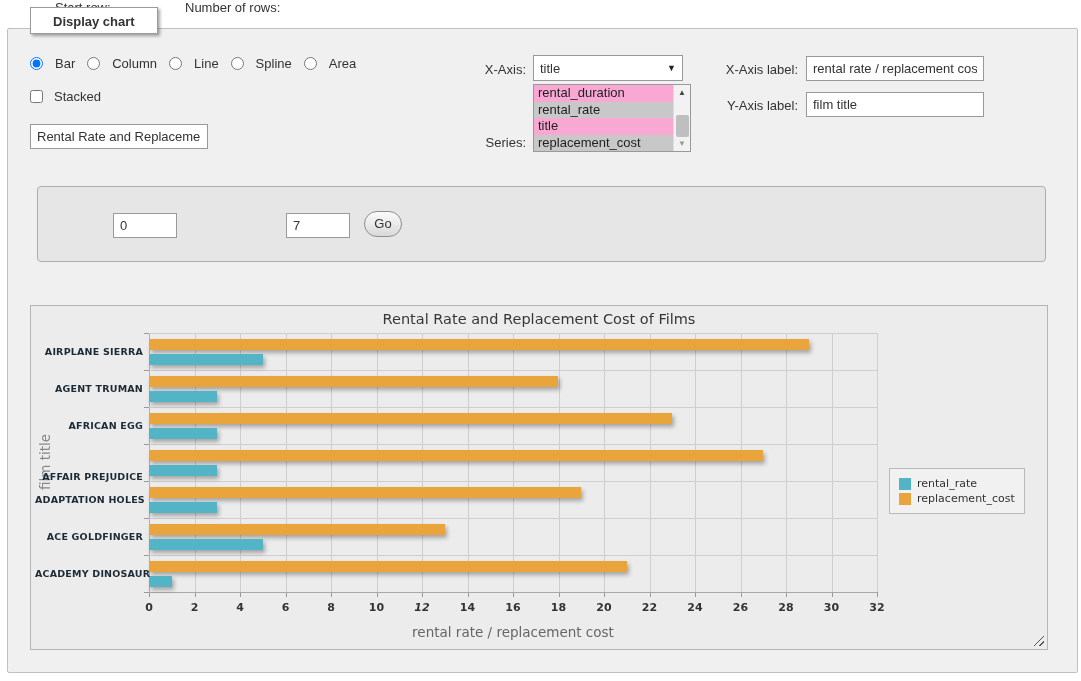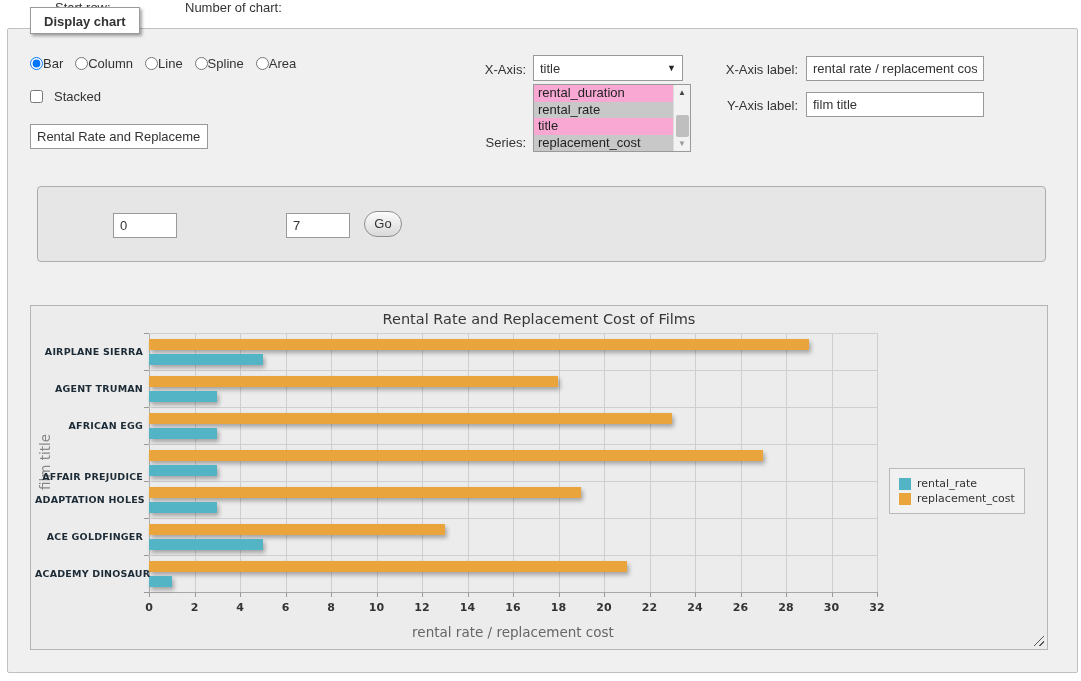--- a/index.html
+++ b/index.html
@@ -7,28 +7,28 @@
   .page {
     position: relative; width: 1081px; height: 681px;
     background: #fff; overflow: hidden;
     font-family: "Liberation Sans", sans-serif; font-size: 13px; color:#333;
   }
   .fieldset {
     position:absolute; left:7px; top:28px; width:1071px; height:645px;
     background:#f0f0f0; border:1px solid #c0c0c0; border-radius:2px;
   }
   .legend-tab {
-    position:absolute; left:30px; top:7px; height:27px; padding:6px 13px;
+    position:absolute; left:30px; top:7px; height:27px; padding:6px 22px;
     background:#fff; border:1px solid #9a9a9a;
     box-shadow:2px 2px 3px rgba(0,0,0,0.35);
     font-weight:bold; font-size:13px; color:#333; z-index:3;
   }
   
   .radio-row { position:absolute; left:30px; top:56px; display:flex; gap:12px; align-items:center; }
-  .radio-item { display:flex; align-items:center; gap:0; cursor:default; }
+  .radio-item { display:flex; align-items:center; gap:12px; cursor:default; }
   .radio-item input { margin:0; }
   .check-row { position:absolute; left:30px; top:89px; display:flex; align-items:center; gap:11px; }
   .txt-input {
     background:#fff; border:1px solid #999; height:25px; padding:2px 6px;
     font-family:"Liberation Sans", sans-serif; font-size:13px; color:#333;
     white-space:nowrap; overflow:hidden;
   }
   #chart-title-input { position:absolute; left:30px; top:124px; width:178px; }
   .form-label { position:absolute; text-align:right; color:#333; }
   #x-axis-label-text   { left:430px; top:62px;  width:96px; }
@@ -170,21 +170,21 @@
 
   <div class="form-label" id="x-axis-field-label">X-Axis label:</div>
   <input class="txt-input" id="x-axis-label-input" value="rental rate / replacement cost" style="">
 
   <div class="form-label" id="y-axis-field-label">Y-Axis label:</div>
   <input class="txt-input" id="y-axis-label-input" value="film title" style="">
 
   <div class="rows-box"></div>
   <div class="rb-label" id="start-row-label" style="position:absolute;">Start row:</div>
   <input class="txt-input" id="start-row-input" value="0" style="">
-  <div class="rb-label" id="num-rows-label" style="position:absolute;">Number of chart:</div>
+  <div class="rb-label" id="num-rows-label" style="position:absolute;">Number of rows:</div>
   <input class="txt-input" id="num-rows-input" value="7" style="">
   <div class="go-button">Go</div>
 
   <div class="chart-box">
     <div class="chart-title">Rental Rate and Replacement Cost of Films</div>
     <div class="plot">
         <div class="vline" style="left: 0px; background: rgb(176, 176, 176);"></div>
         <div class="xtick" style="left: 0px; top: 259px;"></div>
         <div class="xtick-label" style="left: -13px; top: 268px;">0</div>
         <div class="vline" style="left: 45.5px;"></div>
@@ -197,21 +197,21 @@
         <div class="xtick" style="left: 136.5px; top: 259px;"></div>
         <div class="xtick-label" style="left: 123.5px; top: 268px;">6</div>
         <div class="vline" style="left: 182px;"></div>
         <div class="xtick" style="left: 182px; top: 259px;"></div>
         <div class="xtick-label" style="left: 169px; top: 268px;">8</div>
         <div class="vline" style="left: 227.5px;"></div>
         <div class="xtick" style="left: 227.5px; top: 259px;"></div>
         <div class="xtick-label" style="left: 214.5px; top: 268px;">10</div>
         <div class="vline" style="left: 273px;"></div>
         <div class="xtick" style="left: 273px; top: 259px;"></div>
-        <div class="xtick-label" style="left: 260px; top: 268px;">12</div>
+        <div class="xtick-label" style="left: 260px; top: 268px; font-style: italic;">12</div>
         <div class="vline" style="left: 318.5px;"></div>
         <div class="xtick" style="left: 318.5px; top: 259px;"></div>
         <div class="xtick-label" style="left: 305.5px; top: 268px;">14</div>
         <div class="vline" style="left: 364px;"></div>
         <div class="xtick" style="left: 364px; top: 259px;"></div>
         <div class="xtick-label" style="left: 351px; top: 268px;">16</div>
         <div class="vline" style="left: 409.5px;"></div>
         <div class="xtick" style="left: 409.5px; top: 259px;"></div>
         <div class="xtick-label" style="left: 396.5px; top: 268px;">18</div>
         <div class="vline" style="left: 455px;"></div>

